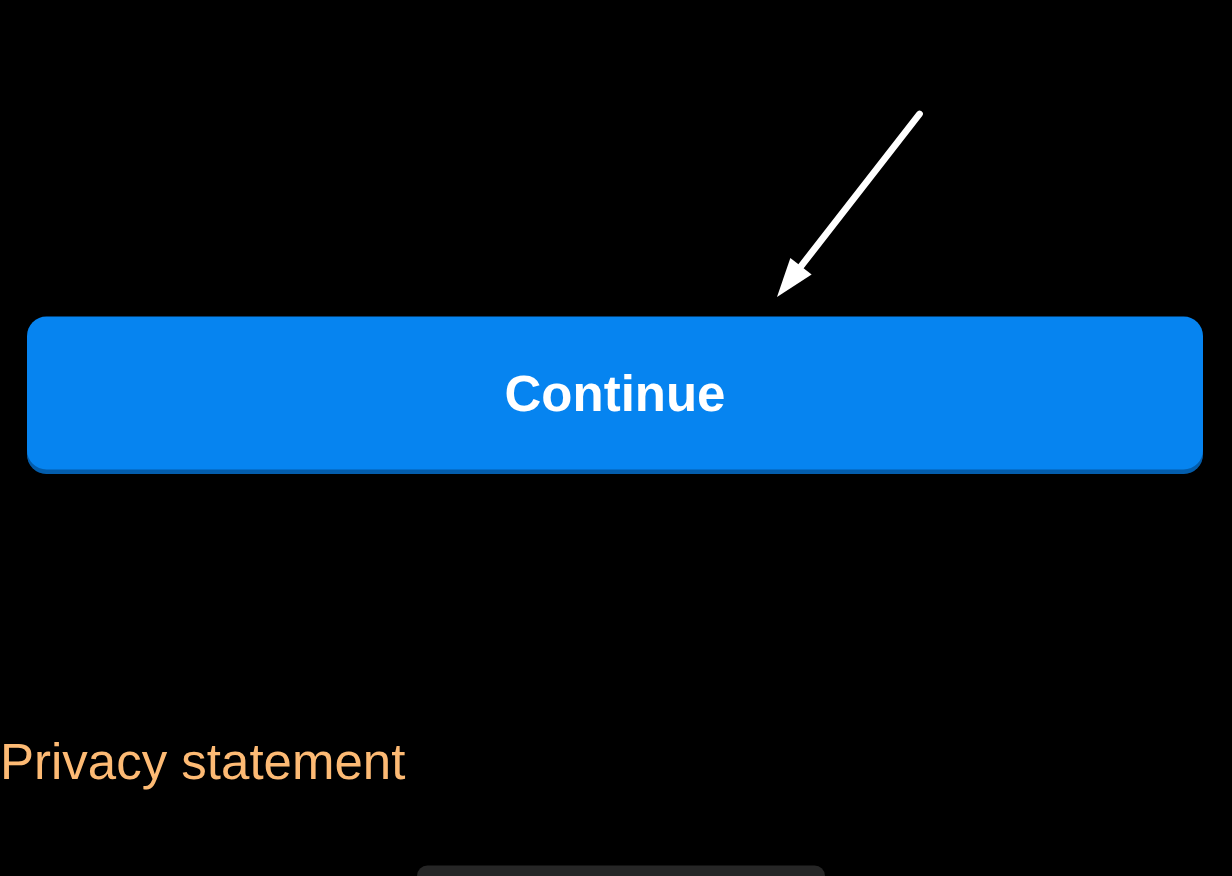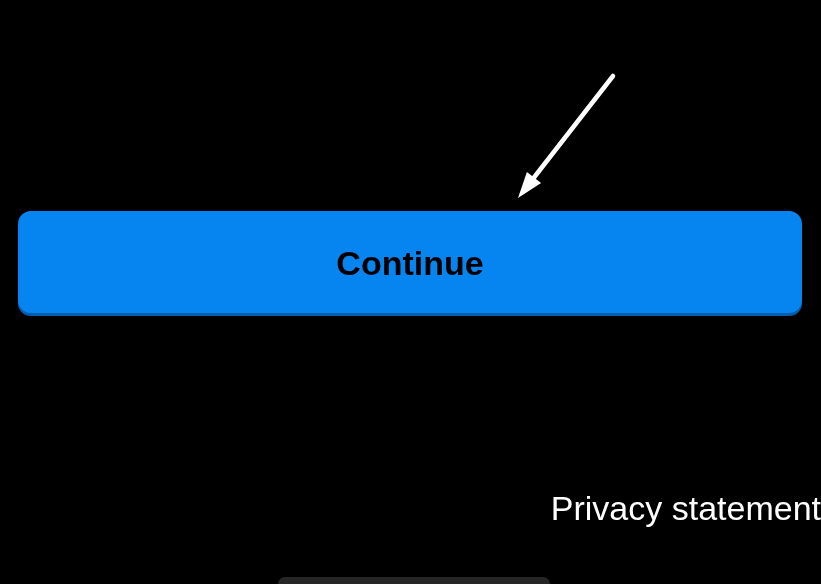--- a/index.html
+++ b/index.html
@@ -17,39 +17,39 @@
   }
   .continue-btn {
     position: absolute;
     left: 18px;
     top: 211px;
     width: 784px;
     height: 105px;
     background: #0684f0;
     border: none;
     border-radius: 13px;
-    color: #000000;
+    color: #ffffff;
     font-family: inherit;
     font-size: 34px;
     font-weight: bold;
     display: flex;
     align-items: center;
     justify-content: center;
     cursor: pointer;
     box-shadow: inset 0 -3px 0 rgba(0, 20, 45, 0.35);
   }
   .privacy-link {
     position: absolute;
     left: 0;
     top: 488px;
     width: 100%;
-    text-align: right;
+    text-align: left;
     font-size: 34px;
     line-height: 40px;
-    color: #ffffff;
+    color: #fdba74;
     cursor: pointer;
   }
   .bottom-cutoff {
     position: absolute;
     left: 278px;
     top: 577px;
     width: 272px;
     height: 12px;
     background: #262626;
     border-radius: 7px 7px 0 0;

